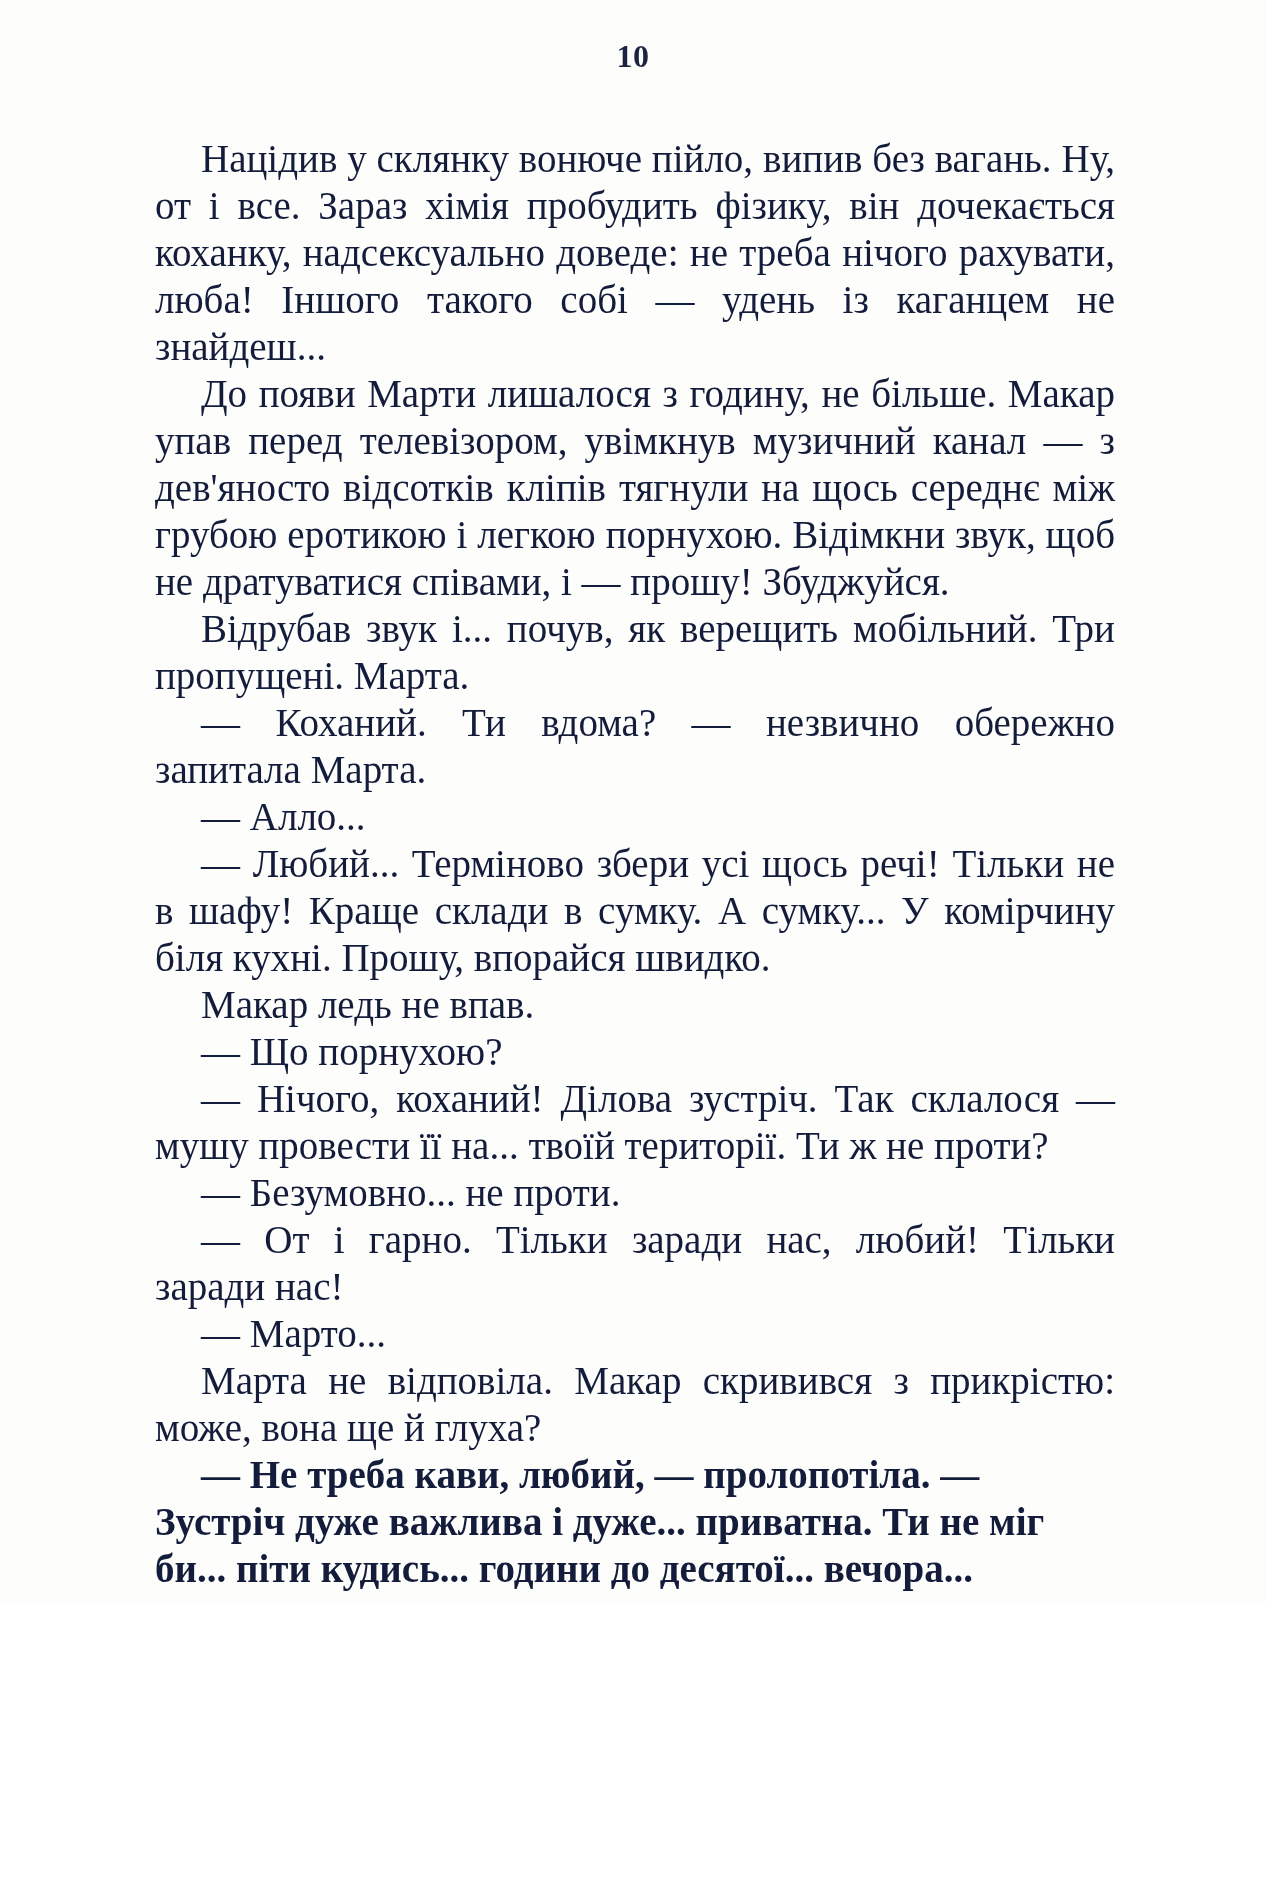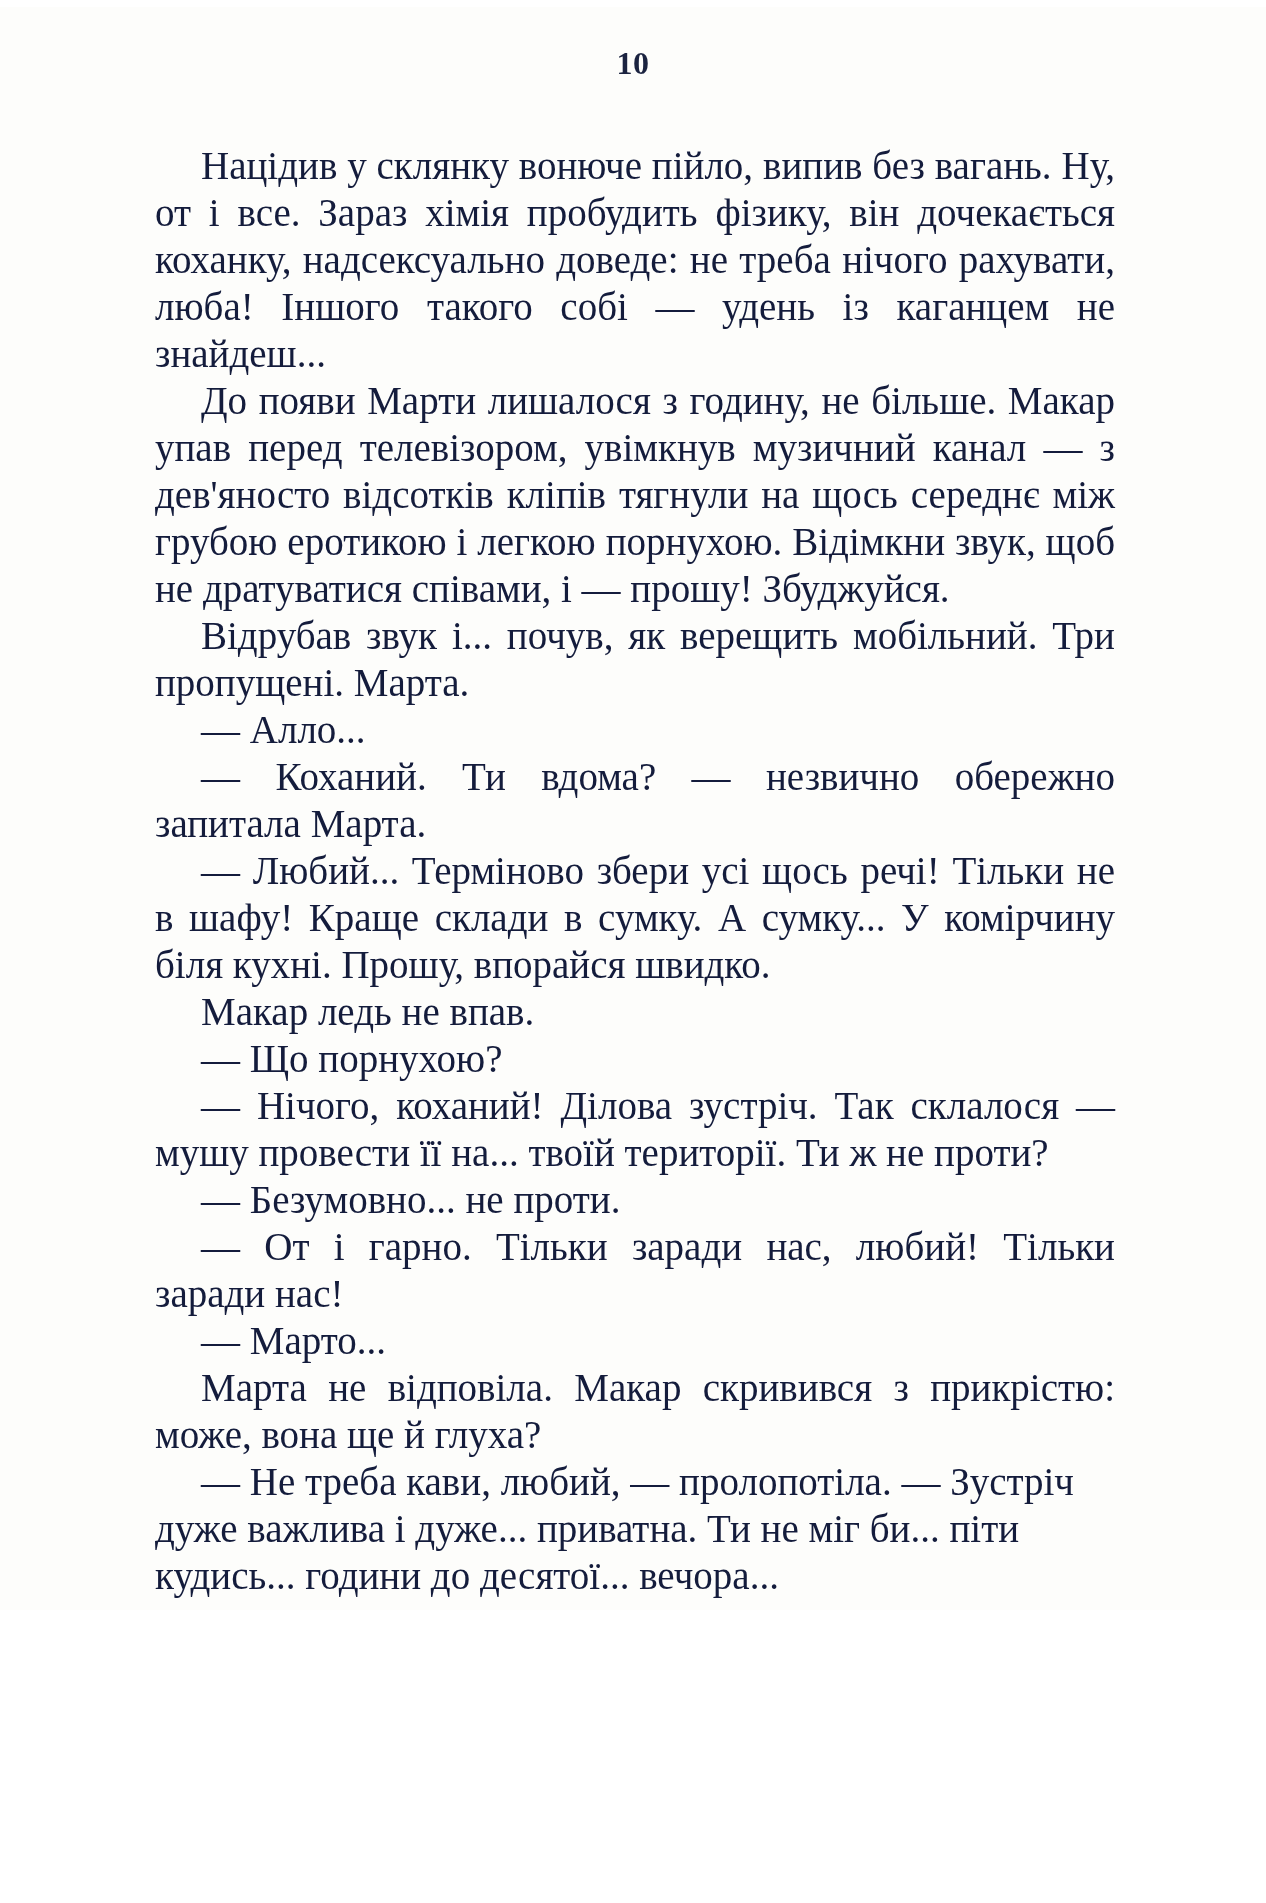--- a/index.html
+++ b/index.html
@@ -4,21 +4,21 @@
 <style>
   html, body {
     margin: 0;
     padding: 0;
     background: #ffffff;
   }
   .page {
     position: relative;
     width: 1266px;
     height: 1603px;
-    margin: 7px auto;
+    margin: 0 auto;
     background: #fdfdfb;
     box-sizing: border-box;
     overflow: hidden;
   }
   .page-number {
     position: absolute;
     top: 38px;
     left: 0;
     width: 100%;
     text-align: center;
@@ -40,35 +40,36 @@
     text-align: justify;
     text-justify: inter-word;
     hyphens: manual;
   }
   .body-text p {
     margin: 0;
     text-indent: 46px;
   }
   .body-text p.last {
     text-align: left;
+    font-weight: bold;
   }
 </style>
 </head>
 <body>
 
 <div class="page">
 
   <div class="page-number">10</div>
 
   <div class="body-text">
     <p>Націдив у склянку вонюче пійло, випив без вагань. Ну, от і все. Зараз хімія пробудить фізику, він дочекається коханку, надсексуально доведе: не треба нічого рахувати, люба! Іншого такого собі — удень із каганцем не знайдеш...</p>
     <p>До появи Марти лишалося з годину, не більше. Макар упав перед телевізором, увімкнув музичний канал — з дев'яносто відсотків кліпів тягнули на щось середнє між грубою еротикою і легкою порнухою. Відімкни звук, щоб не дратуватися співами, і — прошу! Збуджуйся.</p>
     <p>Відрубав звук і... почув, як верещить мобільний. Три пропущені. Марта.</p>
+    <p>— Коханий. Ти вдома? — незвично обережно запитала Марта.</p>
     <p>— Алло...</p>
-    <p>— Коханий. Ти вдома? — незвично обережно запитала Марта.</p>
     <p>— Любий... Терміново збери усі щось речі! Тільки не в шафу! Краще склади в сумку. А сумку... У комірчину біля кухні. Прошу, впорайся швидко.</p>
     <p>Макар ледь не впав.</p>
     <p>— Що порнухою?</p>
     <p>— Нічого, коханий! Ділова зустріч. Так склалося — мушу провести її на... твоїй території. Ти ж не проти?</p>
     <p>— Безумовно... не проти.</p>
     <p>— От і гарно. Тільки заради нас, любий! Тільки заради нас!</p>
     <p>— Марто...</p>
     <p>Марта не відповіла. Макар скривився з прикрістю: може, вона ще й глуха?</p>
     <p class="last">— Не треба кави, любий, — пролопотіла. — Зустріч дуже важлива і дуже... приватна. Ти не міг би... піти кудись... години до десятої... вечора...</p>
   </div>

